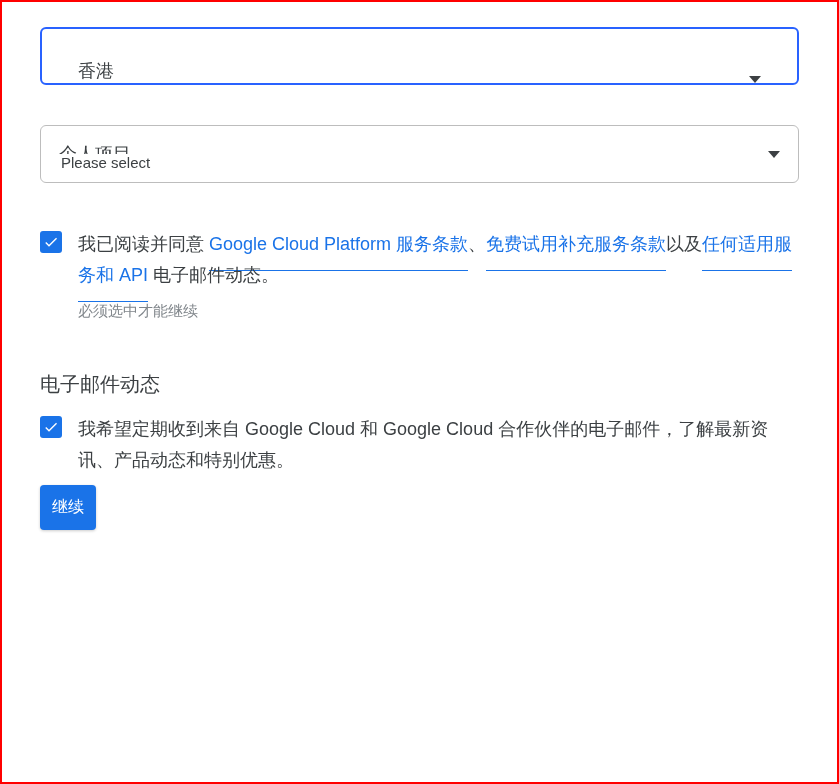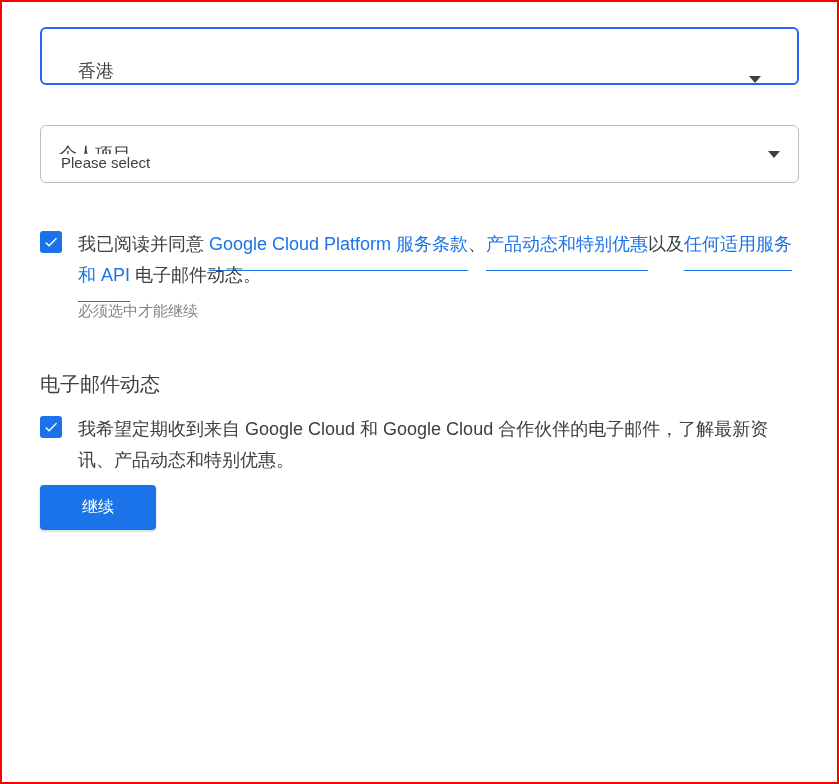--- a/index.html
+++ b/index.html
@@ -122,21 +122,21 @@
       margin-top: 12px;
       margin-bottom: 50px;
     }
     .email-section {
     }
     .continue-btn {
       background: #1a73e8;
       color: #fff;
       border: none;
       border-radius: 4px;
-      padding: 12px 42px;
+      padding: 12px 12px;
       font-size: 16px;
       cursor: pointer;
       box-shadow: 0 1px 3px rgba(0,0,0,0.2);
     }
     .terms-section {
       margin-bottom: 0;
     }
   </style>
 </head>
 <body>
@@ -163,21 +163,21 @@
 </div>
 
 <div class="terms-section">
   <div class="checkbox-row">
     <div class="checkbox">
       <svg viewBox="0 0 24 24">
           <path fill="#fff" d="M9 16.17L4.83 12l-1.42 1.41L9 19 21 7l-1.41-1.41z"></path>
         </svg>
     </div>
     <div class="checkbox-text">
-      <span>我已阅读并同意 </span><a class="link">Google Cloud Platform 服务条款</a><span>、</span><a class="link">产品动态和特别优惠</a><span>以及</span><a class="link">任何适用服务和 API</a><span> 电子邮件动态。</span>
+      <span>我已阅读并同意 </span><a class="link">Google Cloud Platform 服务条款</a><span>、</span><a class="link">免费试用补充服务条款</a><span>以及</span><a class="link">任何适用服务和 API</a><span> 电子邮件动态。</span>
     </div>
   </div>
   <div class="hint">必须选中才能继续</div>
 </div>
 
 <div class="email-section">
   <div class="section-label">电子邮件动态</div>
   <div class="checkbox-row">
     <div class="checkbox">
       <svg viewBox="0 0 24 24">

